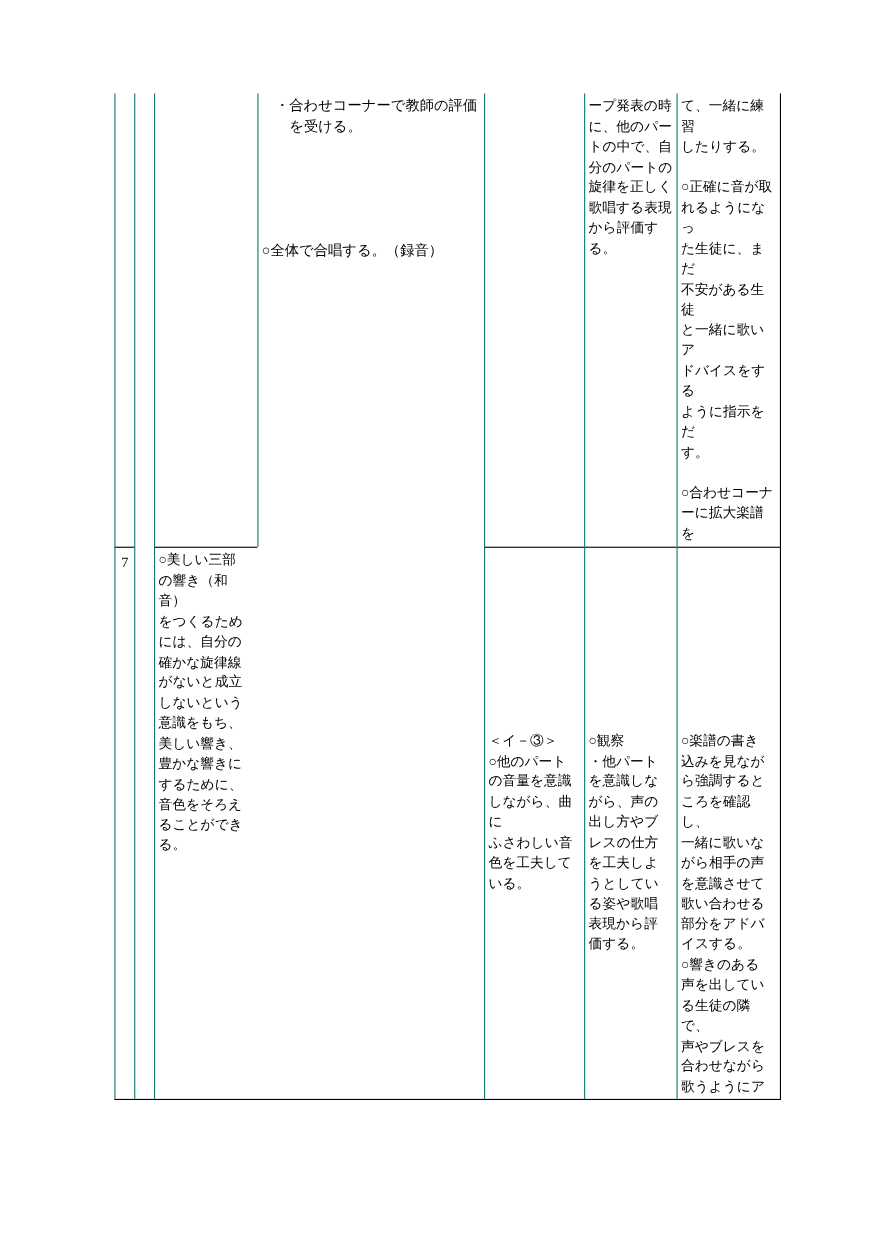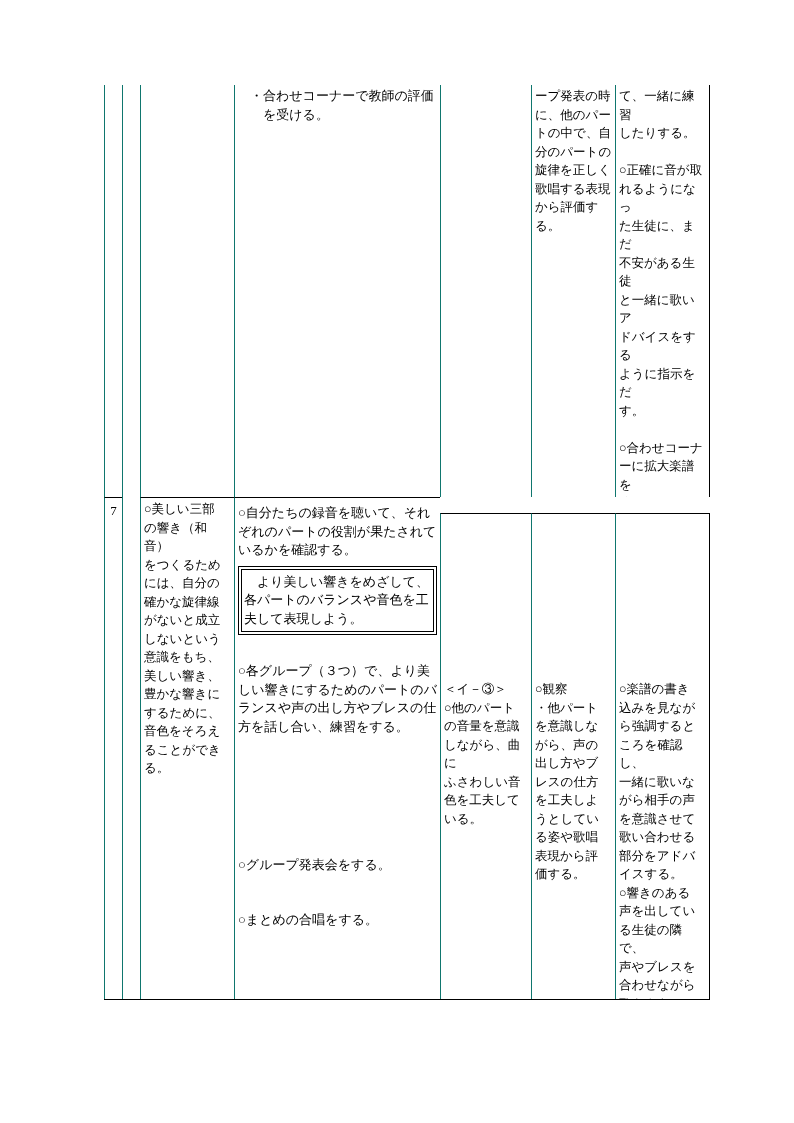--- a/index.html
+++ b/index.html
@@ -29,21 +29,21 @@
   .rightedge{border-right:1px solid #000;}
   .rowsep{border-top:1px solid #000;}
   .narrow{font-size:12.5px;}
   .txt{white-space:pre-line;}
   .hour{ text-align:center; padding-top:4px; }
   
   .b-note{margin-left:12px;}
   .b-singall{margin-top:95px;}
   .b-reflect{margin-top:126px;}
   
-  .midstart{padding-top:166px;margin-top:16px;}
+  .midstart{padding-top:166px;}
   
   .b-listen{margin-top:4px;}
   .goalbox{
     margin-top:6px;
     border:4px double #000;
     padding:3px 2px;
   }
   .b-group{margin-top:27px;}
   .b-present{margin-top:120px;}
   .b-final{margin-top:36px;}
@@ -54,20 +54,21 @@
 <div class="sheet">
   <div class="table">
 
     <div class="cell" style="grid-column:1;grid-row:1;"></div>
     <div class="cell" style="grid-column:2;grid-row:1/3;"></div>
     <div class="cell" style="grid-column:3;grid-row:1;"></div>
 
     <div class="cell" style="grid-column:4;grid-row:1;">
       <div class="txt b-note">・合わせコーナーで教師の評価
 　を受ける。</div>
+      <div class="txt b-singall">○全体で合唱する。（録音）</div>
     </div>
 
     <div class="cell" style="grid-column:5;grid-row:1;"></div>
 
     <div class="cell narrow" style="grid-column:6;grid-row:1;">
       <div class="txt">ープ発表の時
 に、他のパー
 トの中で、自
 分のパートの
 旋律を正しく
@@ -116,36 +117,20 @@
 しないという
 意識をもち、
 美しい響き、
 豊かな響きに
 するために、
 音色をそろえ
 ることができ
 る。</div>
     </div>
 
-    <div class="cell rowsep" style="grid-column:4;grid-row:2;">
-      <div class="txt b-listen">○自分たちの録音を聴いて、それ
-ぞれのパートの役割が果たされて
-いるかを確認する。</div>
-      <div class="goalbox">
-        <div class="txt">　より美しい響きをめざして、
-各パートのバランスや音色を工
-夫して表現しよう。</div>
-      </div>
-      <div class="txt b-group">○各グループ（３つ）で、より美
-しい響きにするためのパートのバ
-ランスや声の出し方やブレスの仕
-方を話し合い、練習をする。</div>
-      <div class="txt b-present">○グループ発表会をする。</div>
-      <div class="txt b-final">○まとめの合唱をする。</div>
-    </div>
 
     <div class="cell rowsep narrow midstart" style="grid-column:5;grid-row:2;">
       <div class="txt">＜イ－③＞
 ○他のパート
 の音量を意識
 しながら、曲に
 ふさわしい音
 色を工夫して
 いる。</div>
     </div>

